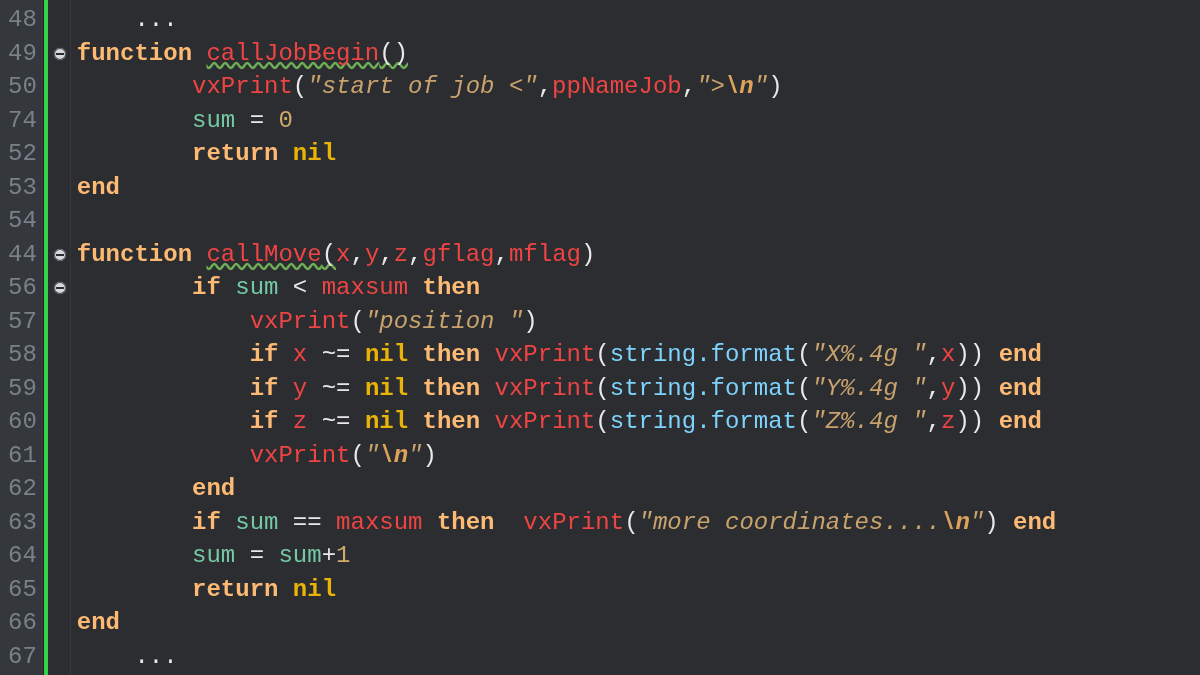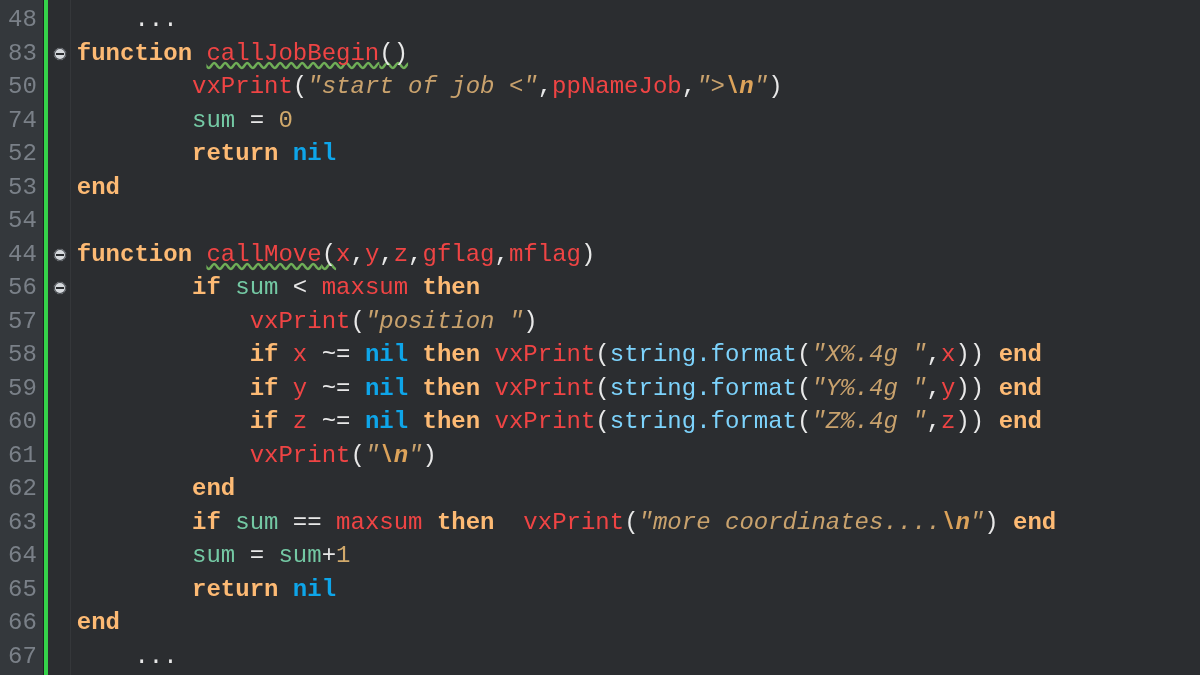--- a/index.html
+++ b/index.html
@@ -66,32 +66,32 @@
   }
   .line { height: 33.5px; }
 
   
   .kw   { color: #fdba74; font-weight: bold; }        
   .fn   { color: #ef4444; }                            
   .str  { color: #c9a26d; font-style: italic; }        
   .esc  { color: #dda35a; font-style: italic; font-weight: bold; } 
   .num  { color: #d1a96b; }                            
   .punc { color: #e8e8e8; }                            
-  .keyconst { color: #0ea5e9; font-weight: bold; }     
+  .keyconst { color: #eab308; font-weight: bold; }     
   .global { color: #74c9a4; text-align: right; }                          
   .warn { text-decoration: underline wavy #6fae57; text-decoration-skip-ink: none; }
   .builtin { color: #7dd3fc; }
 </style>
 </head>
 <body>
 
 <div class="editor">
   <div class="gutter" id="gutter">
       <div class="ln">48</div>
-      <div class="ln">83</div>
+      <div class="ln">49</div>
       <div class="ln">50</div>
       <div class="ln">74</div>
       <div class="ln">52</div>
       <div class="ln">53</div>
       <div class="ln">54</div>
       <div class="ln">44</div>
       <div class="ln">56</div>
       <div class="ln">57</div>
       <div class="ln">58</div>
       <div class="ln">59</div>

